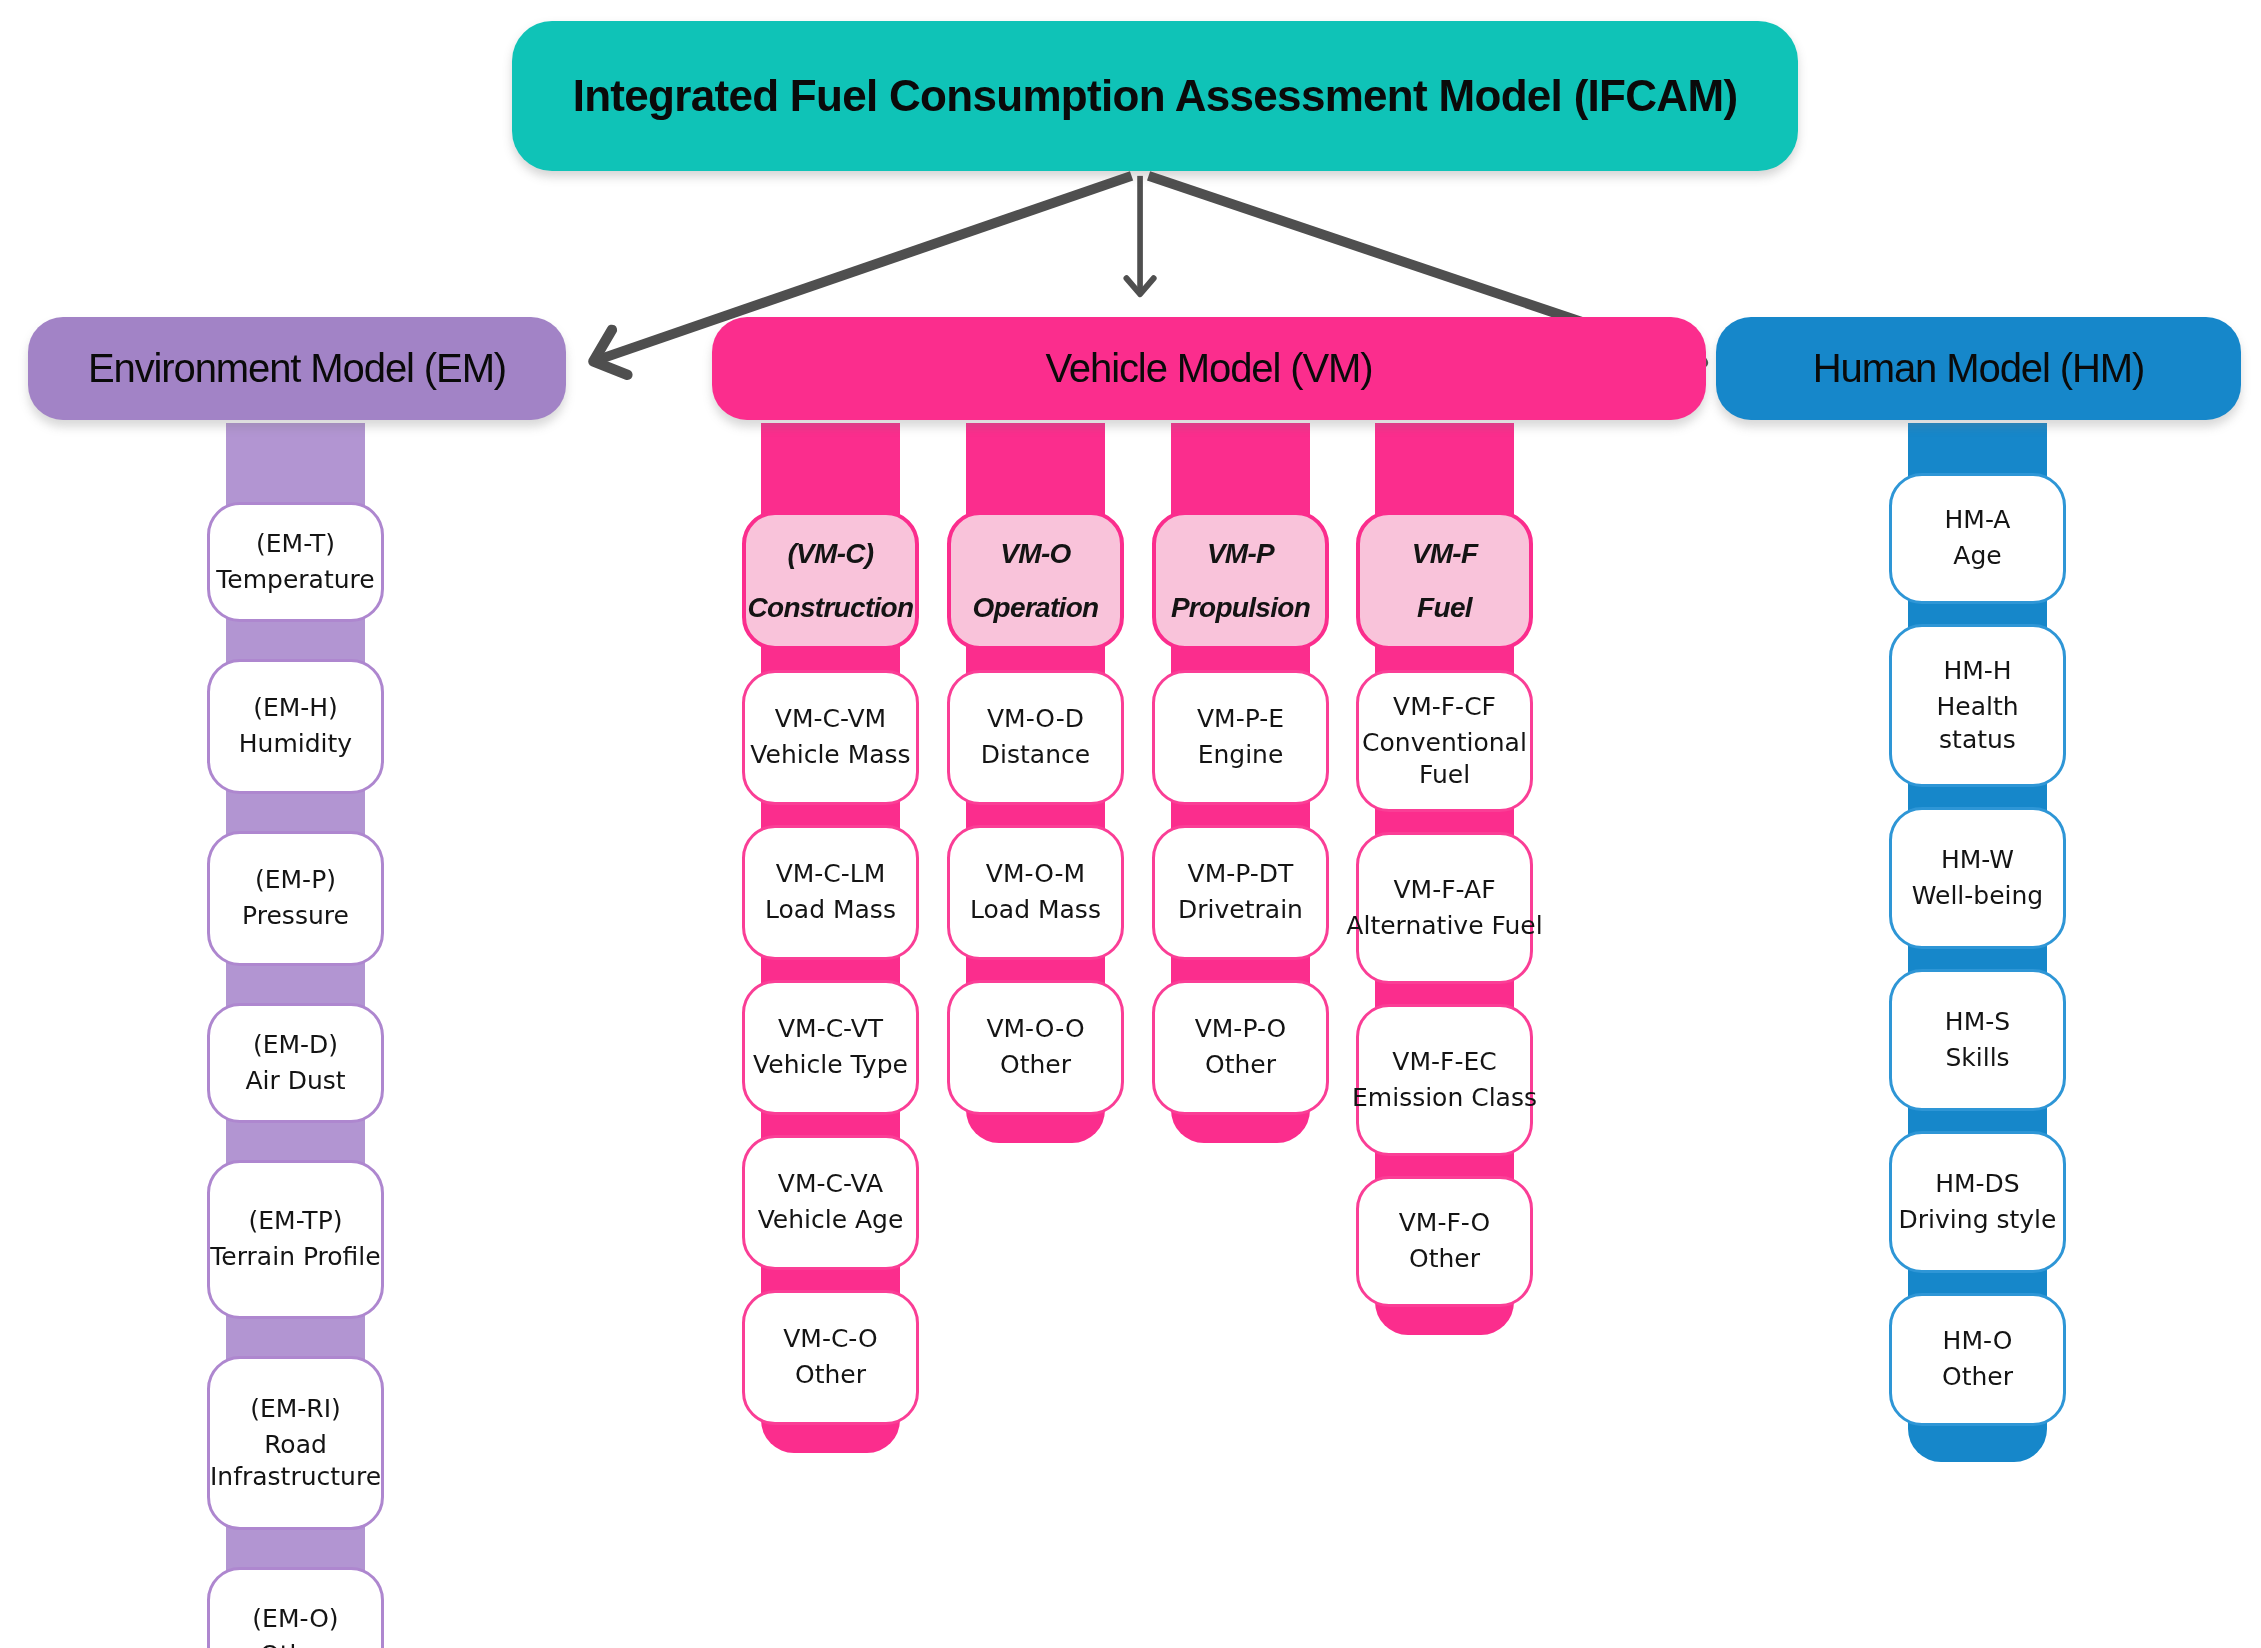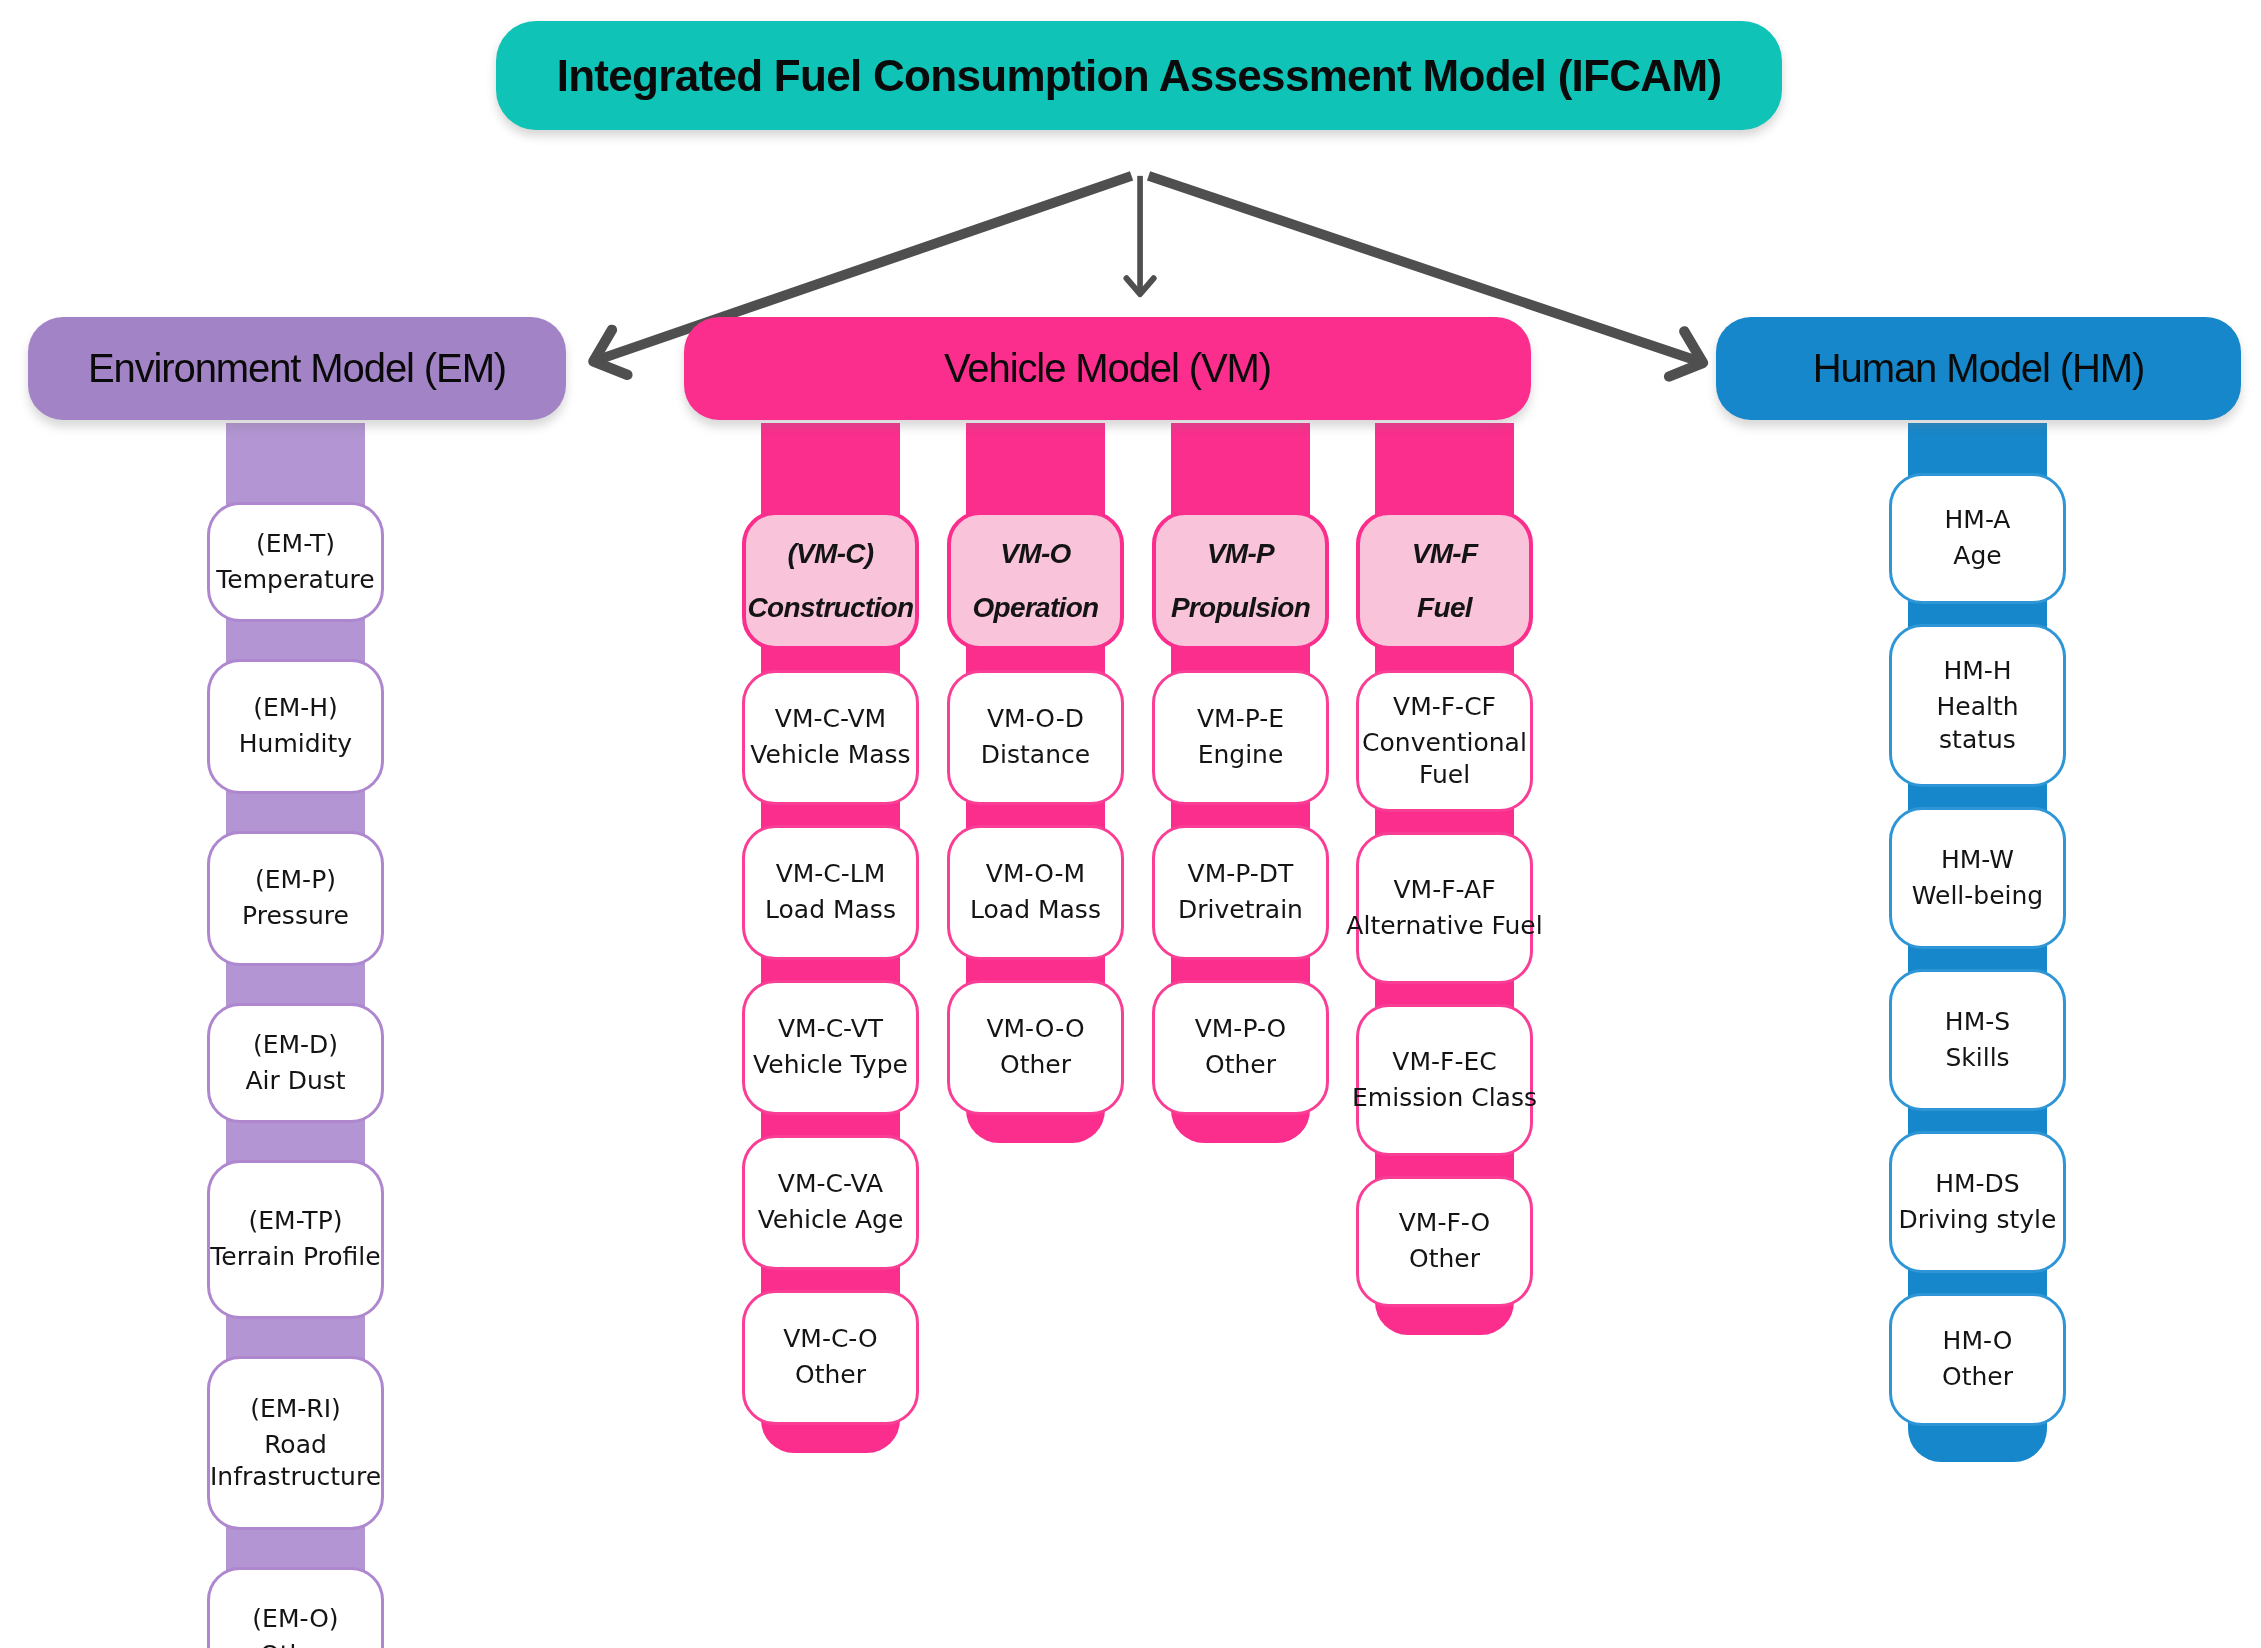--- a/index.html
+++ b/index.html
@@ -7,21 +7,21 @@
     position:relative;
     width:2261px;height:1649px;
     background:#ffffff;
     font-family:"DejaVu Sans",sans-serif;
     overflow:hidden;
   }
   .arrows{position:absolute;left:0;top:0;width:2261px;height:1649px;z-index:1;}
 
   
   .root-box{
-    position:absolute;left:496px;top:21px;width:1286px;height:109px;
+    position:absolute;left:512px;top:21px;width:1286px;height:150px;
     background:var(--root);border-radius:40px;
     display:flex;align-items:center;justify-content:center;
     box-shadow:0 5.7px 10px rgba(90,90,90,.25);
     z-index:3;
   }
   .root-box .t{
     font-family:"Liberation Sans",sans-serif;font-weight:700;
     font-size:44px;letter-spacing:-0.7px;color:#0a0a0a;white-space:nowrap;
   }
 
@@ -30,21 +30,21 @@
     position:absolute;top:317px;height:103px;border-radius:35px;
     display:flex;align-items:center;justify-content:center;
     box-shadow:0 7px 10px rgba(120,120,120,.28);
     z-index:3;
   }
   .model-header .t{
     font-family:"Liberation Sans",sans-serif;font-weight:400;
     font-size:40px;letter-spacing:-1.1px;color:#0a0a0a;white-space:nowrap;
   }
   #h-em{left:28px;width:538px;background:var(--em);}
-  #h-vm{left:684px;width:847px;background:var(--vm);}
+  #h-vm{left:712px;width:994px;background:var(--vm);}
   #h-hm{left:1716px;width:525px;background:var(--hm);}
 
   
   .column{
     position:absolute;top:423px;width:177px;
     display:flex;flex-direction:column;align-items:center;
     z-index:2;box-sizing:border-box;
   }
   .column::before{
     content:"";position:absolute;left:19px;right:19px;top:0;bottom:0;

